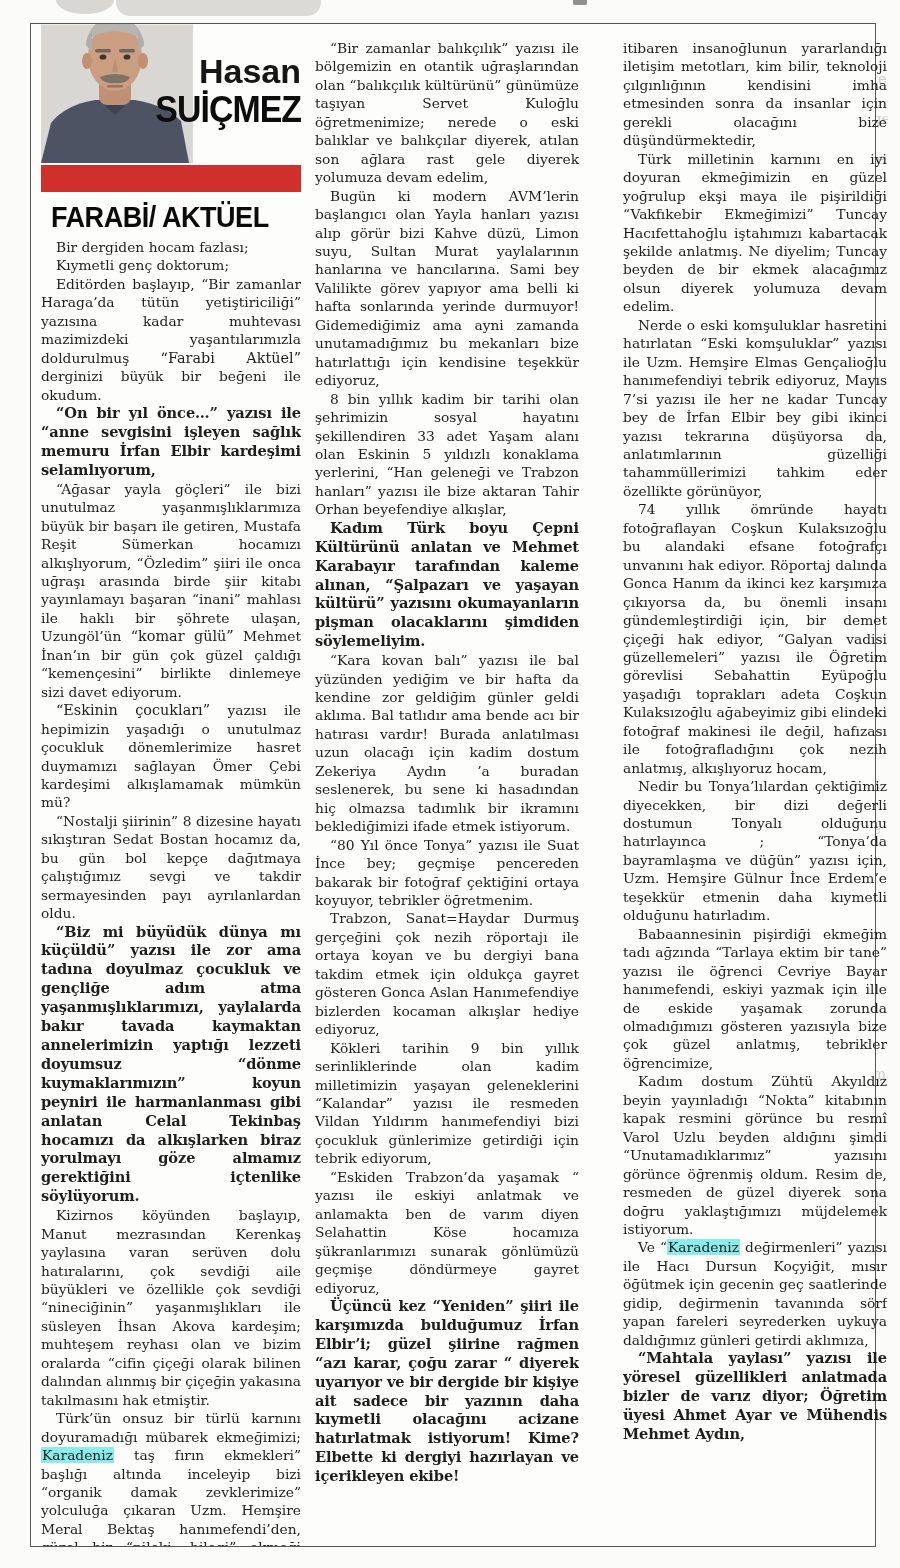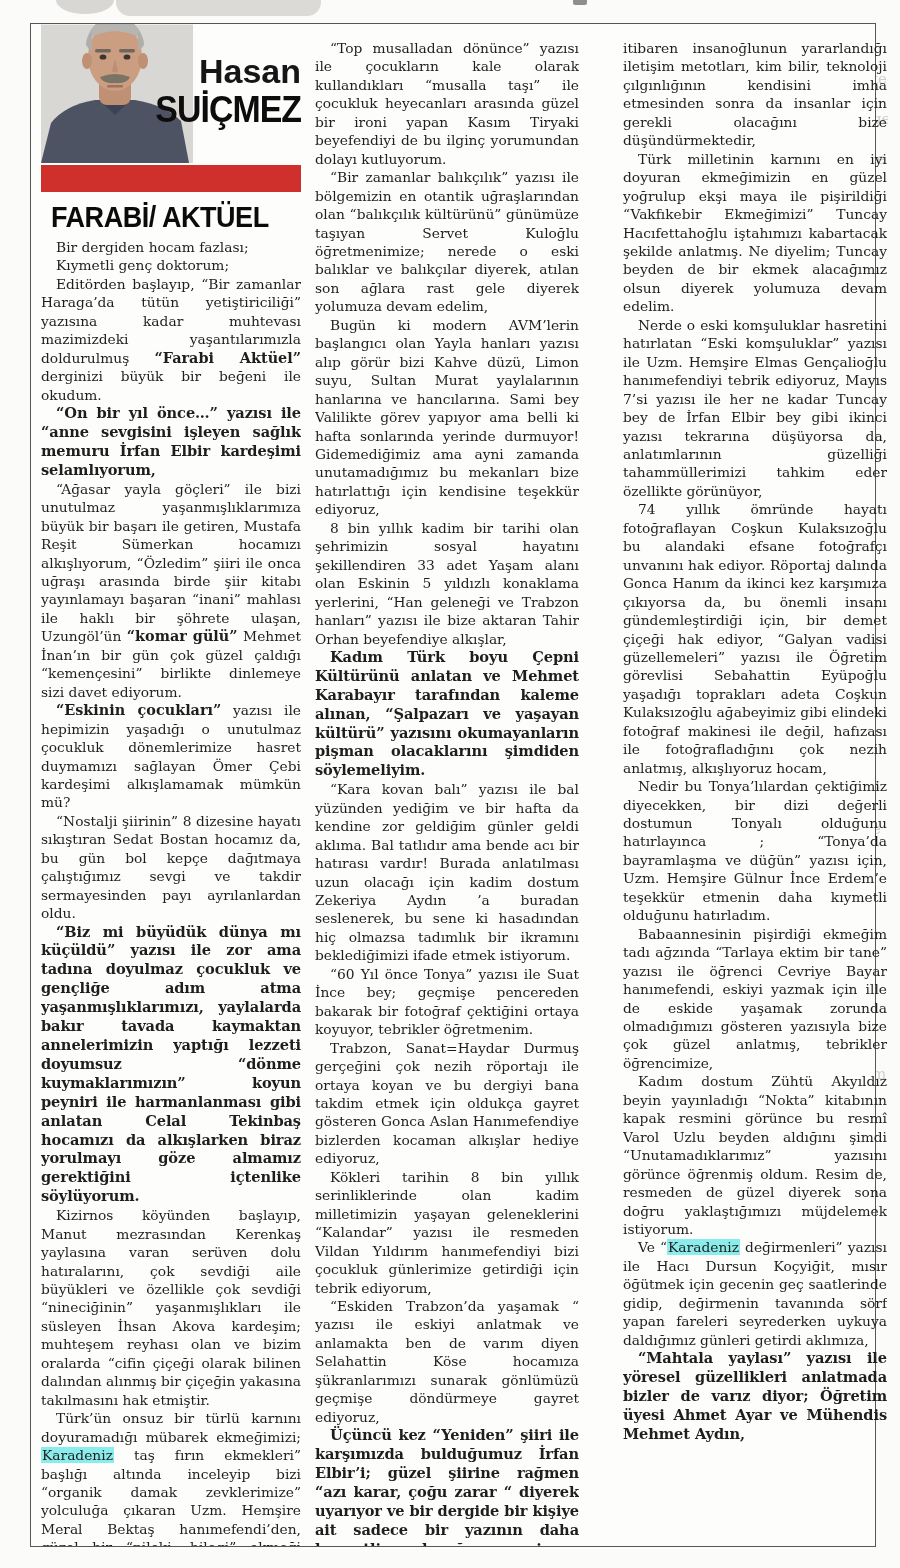--- a/index.html
+++ b/index.html
@@ -42,21 +42,21 @@
   .headline{
     position:absolute;left:10px;top:176px;margin:0;
     font-family:"Liberation Sans",sans-serif;font-weight:700;font-size:30px;color:#0b0b0b;
     letter-spacing:-0.5px;transform:scaleX(.9);transform-origin:left center;white-space:nowrap;
   }
   
   .text{font-size:13.8px;line-height:18.45px;text-align:justify;hyphens:auto;}
   .para{margin:0;text-indent:15px;}
   .para.p-cont{text-indent:0;}
   .para.p-bold{font-weight:700;font-size:14.6px;line-height:18.9px;letter-spacing:-0.1px;}
-  .para strong{font-weight:700;font-size:14.4px;}
+  .para strong{font-weight:400;font-size:14.4px;}
   mark.hl-c{background:var(--hl-c,#8becec);color:inherit;padding:0 1px;}
 </style>
 </head>
 <body>
 
 <div class="top-artifacts">
   <div class="blob1"></div>
   <div class="blob2"></div>
   <div class="blob3"></div>
 </div>
@@ -122,29 +122,28 @@
         <p class="para"><strong>“Eskinin çocukları”</strong> yazısı ile hepimizin yaşadığı o unutulmaz çocukluk dönemlerimize hasret duymamızı sağlayan Ömer Çebi kardeşimi alkışlamamak mümkün mü?</p>
         <p class="para">“Nostalji şiirinin” 8 dizesine hayatı sıkıştıran Sedat Bostan hocamız da, bu gün bol kepçe dağıtmaya çalıştığımız sevgi ve takdir sermayesinden payı ayrılanlardan oldu.</p>
         <p class="para p-bold">“Biz mi büyüdük dünya mı küçüldü” yazısı ile zor ama tadına doyulmaz çocukluk ve gençliğe adım atma yaşanmışlıklarımızı, yaylalarda bakır tavada kaymaktan annelerimizin yaptığı lezzeti doyumsuz “dönme kuymaklarımızın” koyun peyniri ile harmanlanması gibi anlatan Celal Tekinbaş hocamızı da alkışlarken biraz yorulmayı göze almamız gerektiğini içtenlike söylüyorum.</p>
         <p class="para">Kizirnos köyünden başlayıp, Manut mezrasından Kerenkaş yaylasına varan serüven dolu hatıralarını, çok sevdiği aile büyükleri ve özellikle çok sevdiği “nineciğinin” yaşanmışlıkları ile süsleyen İhsan Akova kardeşim; muhteşem reyhası olan ve bizim oralarda “cifin çiçeği olarak bilinen dalından alınmış bir çiçeğin yakasına takılmasını hak etmiştir.</p>
         <p class="para">Türk’ün onsuz bir türlü karnını doyuramadığı mübarek ekmeğimizi; <mark class="hl-c">Karadeniz</mark> taş fırın ekmekleri” başlığı altında inceleyip bizi “organik damak zevklerimize” yolculuğa çıkaran Uzm. Hemşire Meral Bektaş hanımefendi’den, güzel bir “pileki- bilegi” ekmeği alacağımızın olduğunu not ederek yolumuza devam edelim.</p>
       </div>
   </div>
 
   <div class="col col2">
     <div class="text">
-        <p class="para">“Top musalladan dönünce” yazısı ile çocukların kale olarak kullandıkları “musalla taşı” ile çocukluk heyecanları arasında güzel bir ironi yapan Kasım Tiryaki beyefendiyi de bu ilginç yorumundan dolayı kutluyorum.</p>
         <p class="para">“Bir zamanlar balıkçılık” yazısı ile bölgemizin en otantik uğraşlarından olan “balıkçılık kültürünü” günümüze taşıyan Servet Kuloğlu öğretmenimize; nerede o eski balıklar ve balıkçılar diyerek, atılan son ağlara rast gele diyerek yolumuza devam edelim,</p>
         <p class="para">Bugün ki modern AVM’lerin başlangıcı olan Yayla hanları yazısı alıp görür bizi Kahve düzü, Limon suyu, Sultan Murat yaylalarının hanlarına ve hancılarına. Sami bey Valilikte görev yapıyor ama belli ki hafta sonlarında yerinde durmuyor! Gidemediğimiz ama ayni zamanda unutamadığımız bu mekanları bize hatırlattığı için kendisine teşekkür ediyoruz,</p>
         <p class="para">8 bin yıllık kadim bir tarihi olan şehrimizin sosyal hayatını şekillendiren 33 adet Yaşam alanı olan Eskinin 5 yıldızlı konaklama yerlerini, “Han geleneği ve Trabzon hanları” yazısı ile bize aktaran Tahir Orhan beyefendiye alkışlar,</p>
         <p class="para p-bold">Kadım Türk boyu Çepni Kültürünü anlatan ve Mehmet Karabayır tarafından kaleme alınan, “Şalpazarı ve yaşayan kültürü” yazısını okumayanların pişman olacaklarını şimdiden söylemeliyim.</p>
         <p class="para">“Kara kovan balı” yazısı ile bal yüzünden yediğim ve bir hafta da kendine zor geldiğim günler geldi aklıma. Bal tatlıdır ama bende acı bir hatırası vardır! Burada anlatılması uzun olacağı için kadim dostum Zekeriya Aydın ’a buradan seslenerek, bu sene ki hasadından hiç olmazsa tadımlık bir ikramını beklediğimizi ifade etmek istiyorum.</p>
-        <p class="para">“60 Yıl önce Tonya” yazısı ile Suat İnce bey; geçmişe pencereden bakarak bir fotoğraf çektiğini ortaya koyuyor, tebrikler öğretmenim.</p>
+        <p class="para">“80 Yıl önce Tonya” yazısı ile Suat İnce bey; geçmişe pencereden bakarak bir fotoğraf çektiğini ortaya koyuyor, tebrikler öğretmenim.</p>
         <p class="para">Trabzon, Sanat=Haydar Durmuş gerçeğini çok nezih röportajı ile ortaya koyan ve bu dergiyi bana takdim etmek için oldukça gayret gösteren Gonca Aslan Hanımefendiye bizlerden kocaman alkışlar hediye ediyoruz,</p>
-        <p class="para">Kökleri tarihin 8 bin yıllık serinliklerinde olan kadim milletimizin yaşayan geleneklerini “Kalandar” yazısı ile resmeden Vildan Yıldırım hanımefendiyi bizi çocukluk günlerimize getirdiği için tebrik ediyorum,</p>
+        <p class="para">Kökleri tarihin 9 bin yıllık serinliklerinde olan kadim milletimizin yaşayan geleneklerini “Kalandar” yazısı ile resmeden Vildan Yıldırım hanımefendiyi bizi çocukluk günlerimize getirdiği için tebrik ediyorum,</p>
         <p class="para">“Eskiden Trabzon’da yaşamak “ yazısı ile eskiyi anlatmak ve anlamakta ben de varım diyen Selahattin Köse hocamıza şükranlarımızı sunarak gönlümüzü geçmişe döndürmeye gayret ediyoruz,</p>
         <p class="para p-bold">Üçüncü kez “Yeniden” şiiri ile karşımızda bulduğumuz İrfan Elbir’i; güzel şiirine rağmen “azı karar, çoğu zarar “ diyerek uyarıyor ve bir dergide bir kişiye ait sadece bir yazının daha kıymetli olacağını acizane hatırlatmak istiyorum! Kime? Elbette ki dergiyi hazırlayan ve içerikleyen ekibe!</p>
       </div>
   </div>
 
   <div class="col col3">
     <div class="text">
         <p class="para p-cont">itibaren insanoğlunun yararlandığı iletişim metotları, kim bilir, teknoloji çılgınlığının kendisini imha etmesinden sonra da insanlar için gerekli olacağını bize düşündürmektedir,</p>
         <p class="para">Türk milletinin karnını en iyi doyuran ekmeğimizin en güzel yoğrulup ekşi maya ile pişirildiği “Vakfıkebir Ekmeğimizi” Tuncay Hacıfettahoğlu iştahımızı kabartacak şekilde anlatmış. Ne diyelim; Tuncay beyden de bir ekmek alacağımız olsun diyerek yolumuza devam edelim.</p>
         <p class="para">Nerde o eski komşuluklar hasretini hatırlatan “Eski komşuluklar” yazısı ile Uzm. Hemşire Elmas Gençalioğlu hanımefendiyi tebrik ediyoruz, Mayıs 7’si yazısı ile her ne kadar Tuncay bey de İrfan Elbir bey gibi ikinci yazısı tekrarına düşüyorsa da, anlatımlarının güzelliği tahammüllerimizi tahkim eder özellikte görünüyor,</p>

